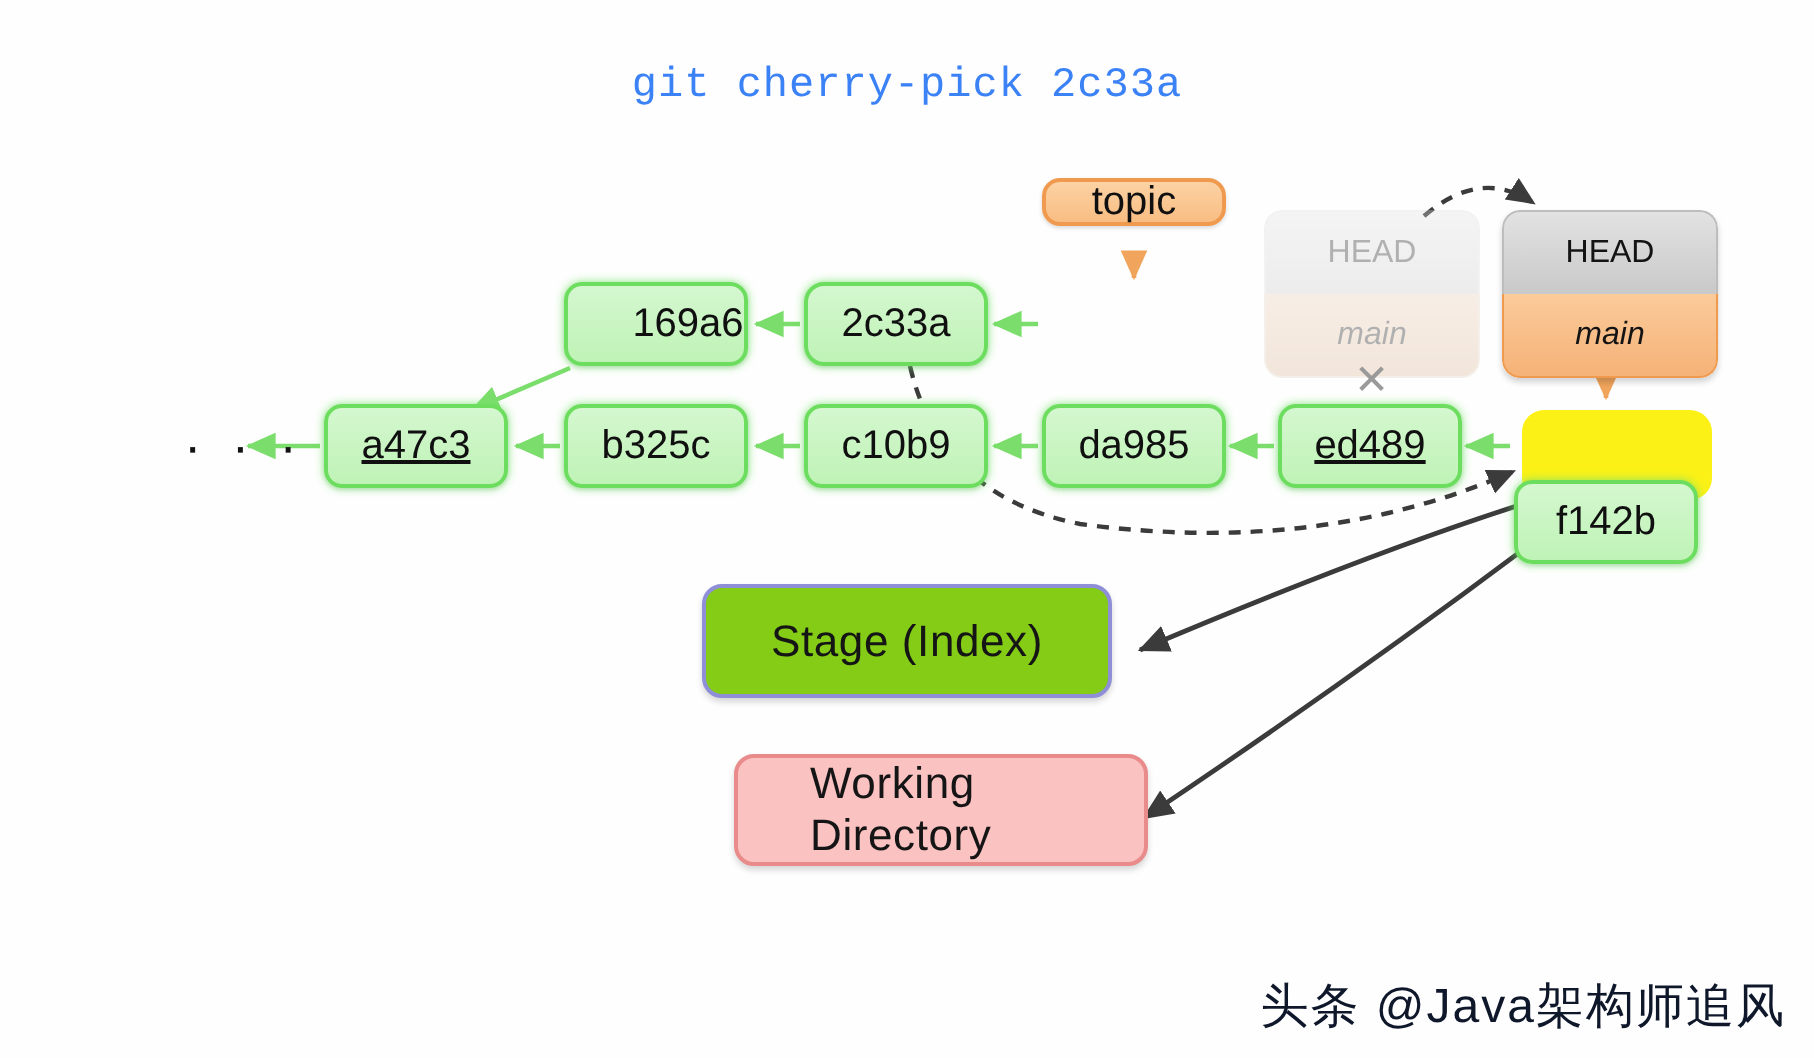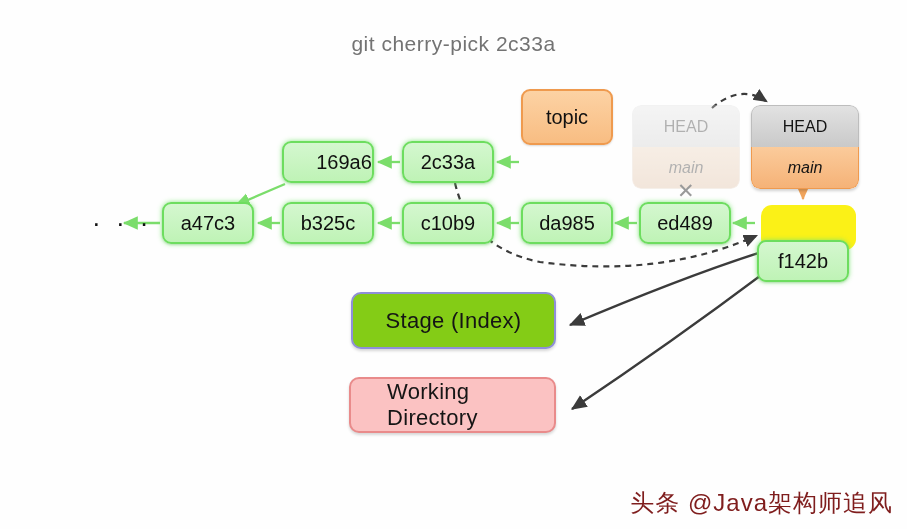--- a/index.html
+++ b/index.html
@@ -27,24 +27,24 @@
     width: 907px;
     height: 529px;
     pointer-events: none;
   }
   .title {
     position: absolute;
     left: 0;
     top: 32px;
     width: 907px;
     text-align: center;
-    font-family: Liberation Sans, sans-serif;
+    font-family: Liberation Mono, monospace;
     font-size: 21px;
     letter-spacing: 0.5px;
-    color: #737373;
+    color: #3b82f6;
     white-space: pre;
   }
   
   .node {
     position: absolute;
     box-sizing: border-box;
     display: flex;
     align-items: center;
     justify-content: center;
     border-radius: 9px;
@@ -56,21 +56,21 @@
     width: 92px;
     height: 42px;
     background: linear-gradient(180deg, #d4f7cf 0%, #bff3b6 100%);
     border: 2.5px solid #6ddd5f;
     box-shadow: 0 0 5px rgba(120, 230, 110, 0.85),
                 0 1px 2px rgba(0,0,0,0.12);
   }
   
   .label-box {
     width: 92px;
-    height: 56px;
+    height: 24px;
     background: linear-gradient(180deg, #fcd2a4 0%, #f8bd82 100%);
     border: 2px solid #ef9a4e;
     box-shadow: 0 1px 2px rgba(0,0,0,0.15);
   }
   
   .headstack {
     position: absolute;
     width: 108px;
     border-radius: 9px;
     overflow: hidden;
@@ -151,21 +151,21 @@
     background: #fbc2c2;
     border: 2.5px solid #e98b8b;
     box-shadow: 0 2px 3px rgba(0,0,0,0.16);
   }
   
   .watermark {
     position: absolute;
     right: 14px;
     bottom: 10px;
     font-size: 24px;
-    color: #7f1d1d;
+    color: #0f172a;
     letter-spacing: 1px;
     white-space: nowrap;
     font-family: "Liberation Sans", sans-serif;
   }
 </style>
 </head>
 <body>
 
 <div id="stage">
 
@@ -212,33 +212,33 @@
     <g stroke="#3b3b3b" stroke-width="2.4" fill="none" marker-end="url(#arrowDark)">
       <path d="M781,246 Q700,270 570,325"></path>
       <path d="M797,248 Q690,330 572,409"></path>
     </g>
   </svg>
 
   <div class="dots" style="left:92px; top:210px;">· · ·</div>
 
   <div class="highlight" style="left:761px; top:205px; width:95px; height:45px;"></div>
 
-  <div class="node commit" style="left:162px; top:202px;">
+  <div class="node commit" style="left:162px; top:202px;text-decoration:underline;">
     <span>a47c3</span>
   </div>
   <div class="node commit" style="left:282px; top:202px;align-items:center;">
     <span>b325c</span>
   </div>
   <div class="node commit" style="left:402px; top:202px;">
     <span>c10b9</span>
   </div>
   <div class="node commit" style="left:521px; top:202px;">
     <span>da985</span>
   </div>
-  <div class="node commit" style="left:639px; top:202px;">
+  <div class="node commit" style="left:639px; top:202px;text-decoration:underline;">
     <span>ed489</span>
   </div>
   <div class="node commit" style="left:757px; top:202px;margin-top:38px;">
     <span>f142b</span>
   </div>
 
   <div class="node commit" style="left:282px; top:141px;padding-left:32px;">
     <span>169a6</span>
   </div>
   <div class="node commit" style="left:402px; top:141px;border-radius:10px;">
@@ -256,18 +256,18 @@
   <div class="xmark" style="left:677px; top:180px;">✕</div>
 
   <div class="headstack" style="left:751px; top:105px;">
     <div class="head-part">HEAD</div>
     <div class="branch-part">main</div>
   </div>
 
   <div class="area area-stage" style="left:351px; top:292px; width:205px; height:57px;">
     <span>Stage (Index)</span>
   </div>
-  <div class="area area-wd" style="left:349px; top:377px; width:207px; height:56px;padding-left:36px;">
+  <div class="area area-wd" style="left:367px; top:377px; width:207px; height:56px;padding-left:36px;">
     <span>Working Directory</span>
   </div>
 
   <div class="watermark">头条 @Java架构师追风</div>
 </div>
 
 </body></html>

